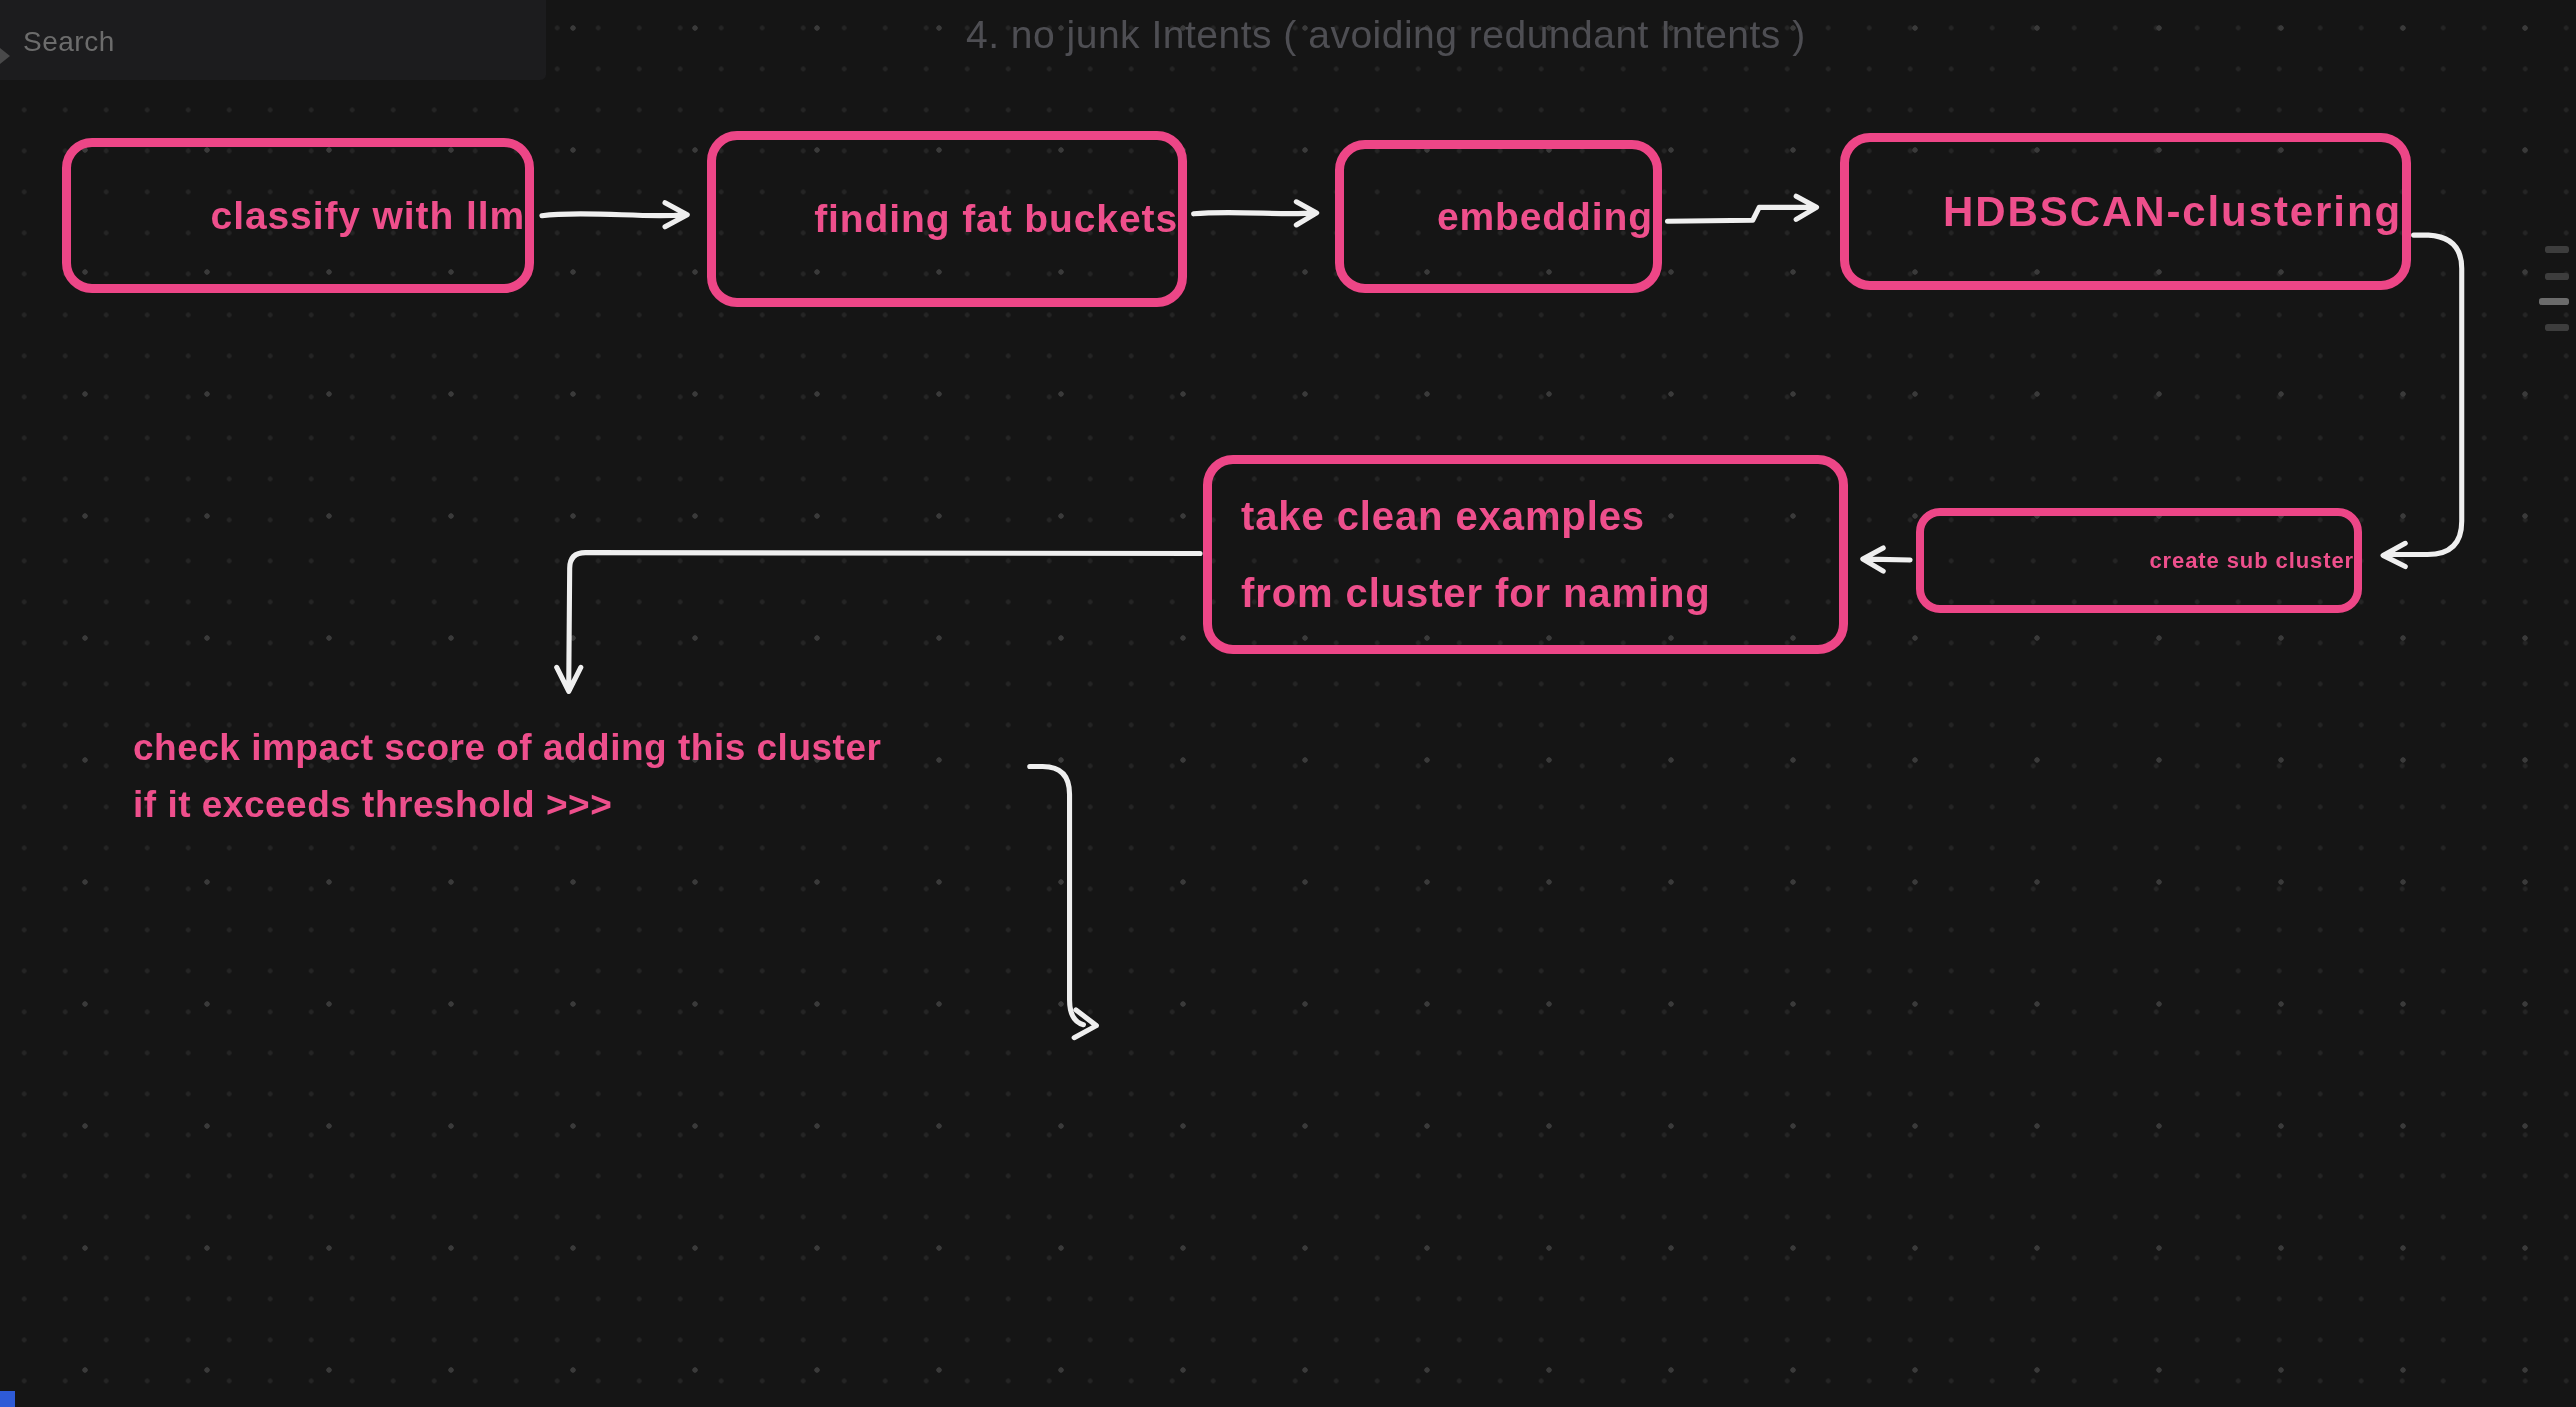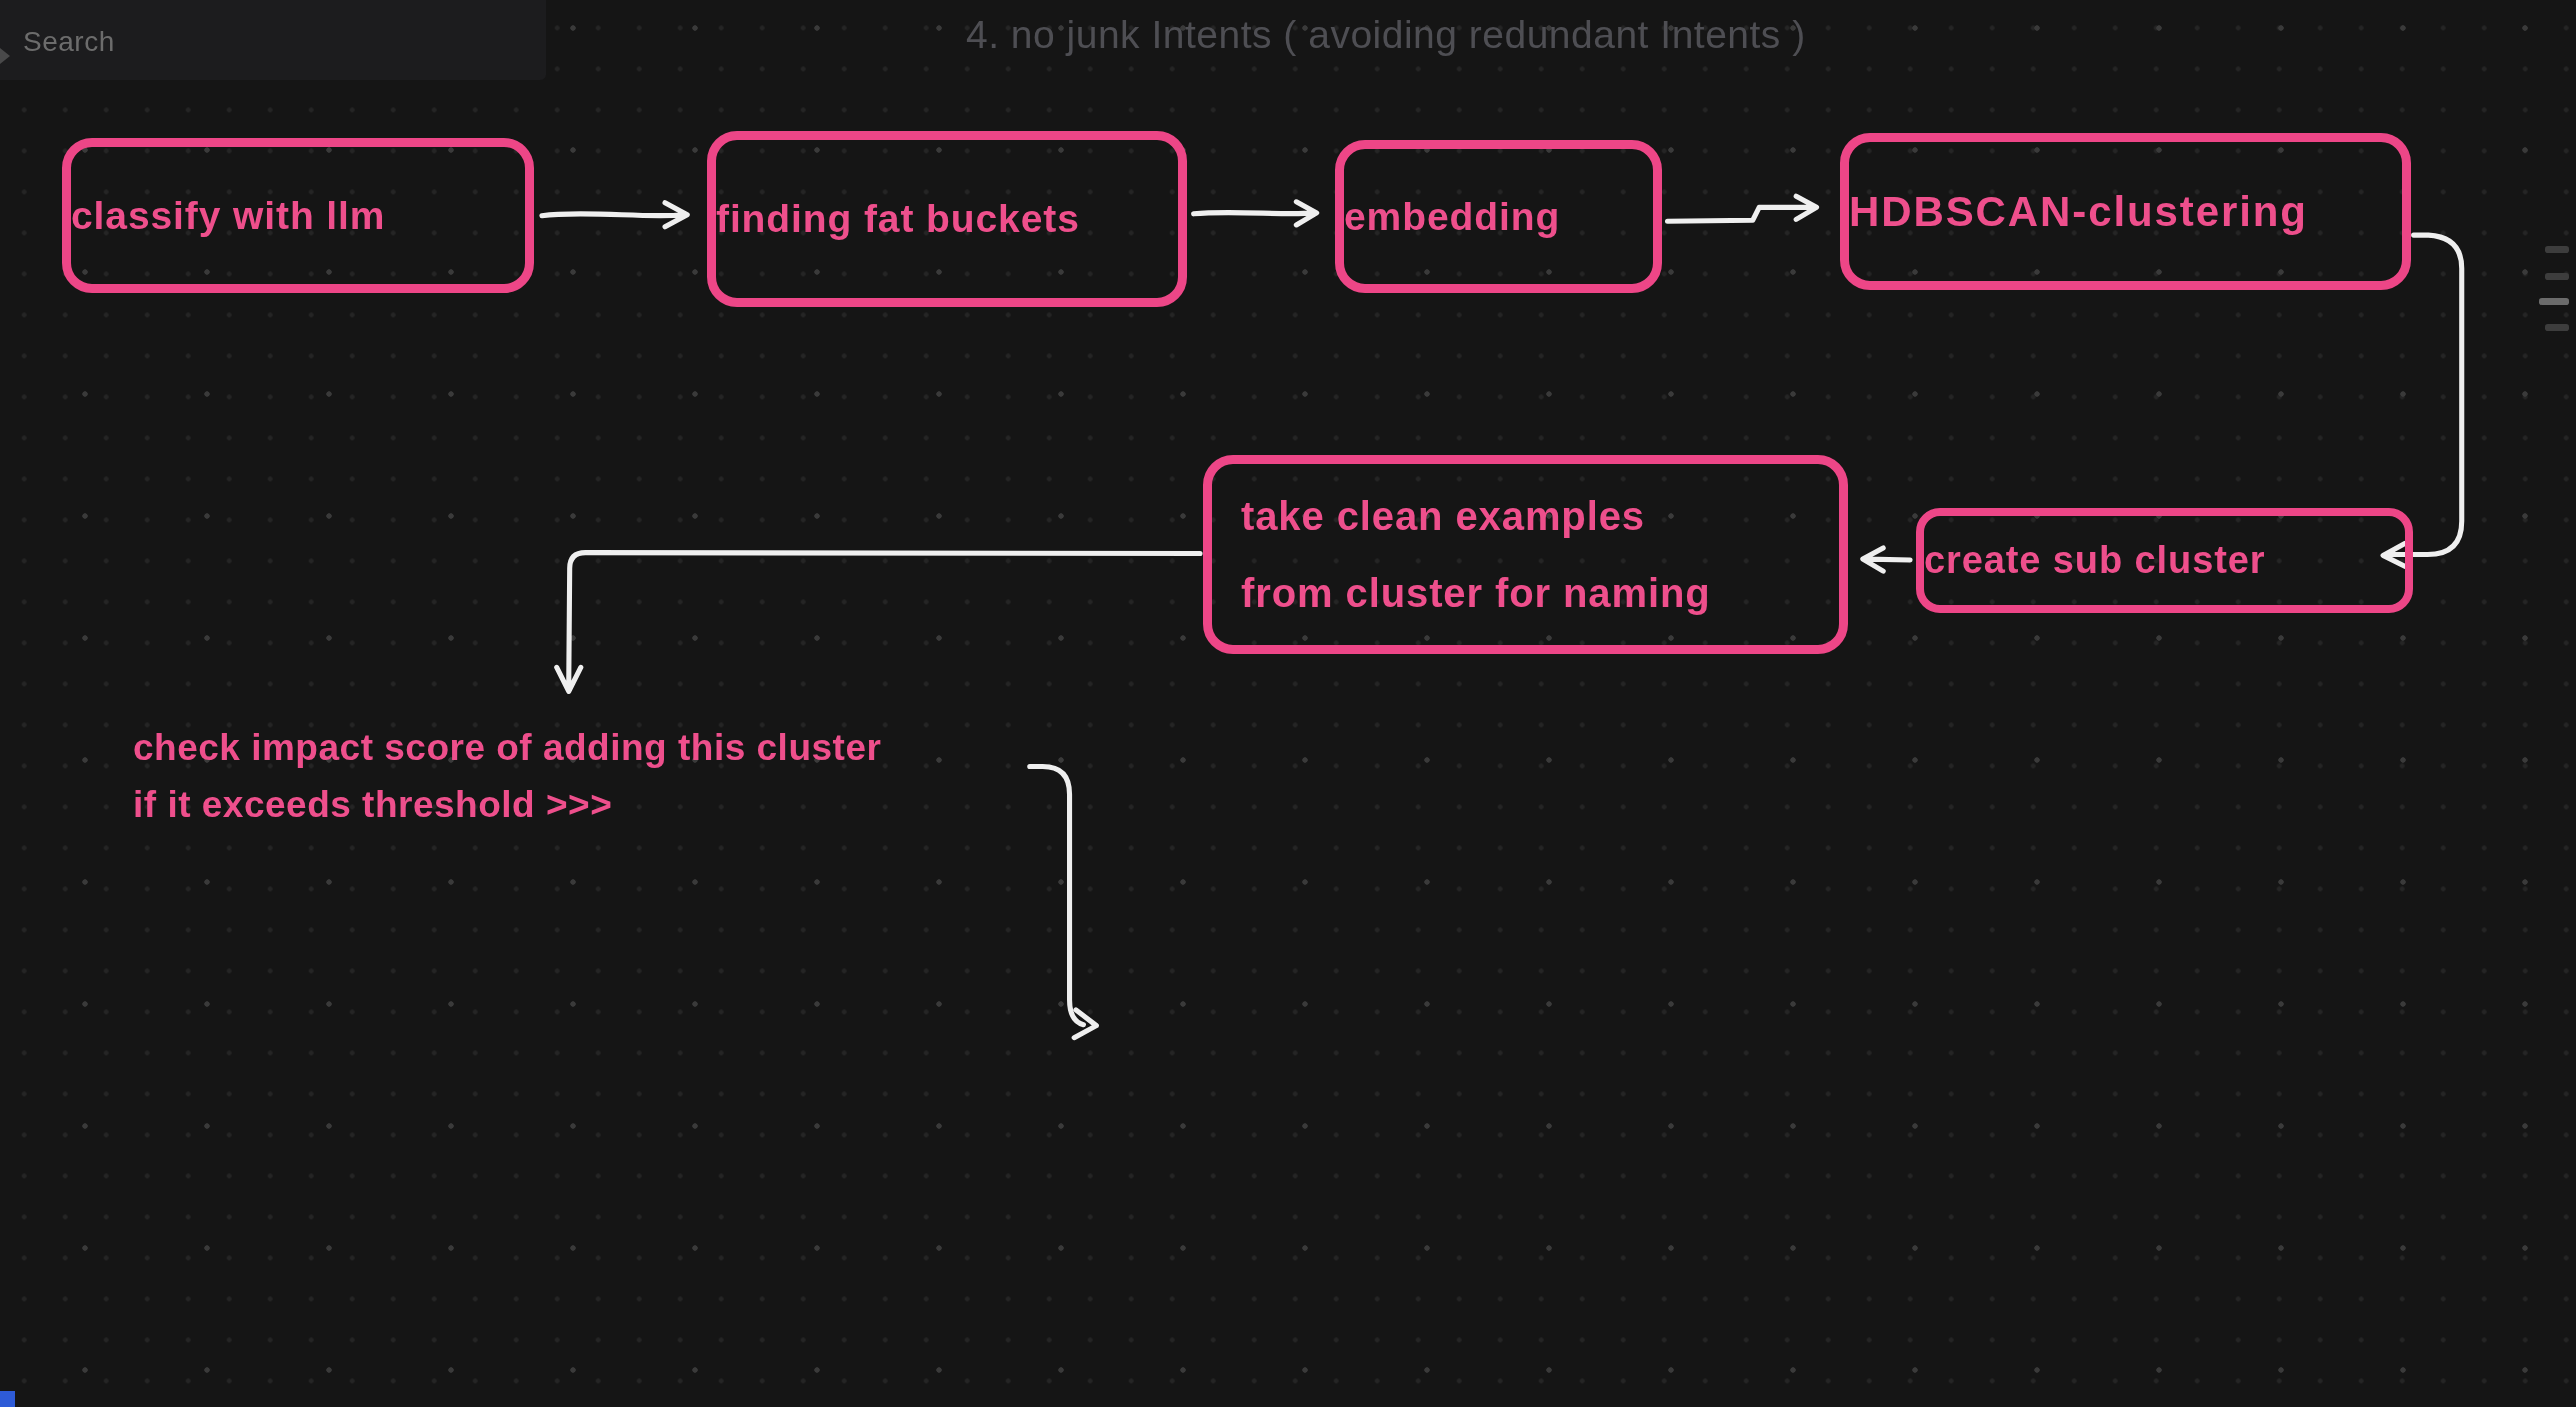--- a/index.html
+++ b/index.html
@@ -22,28 +22,28 @@
   .edge-dash{position:absolute;right:7.4px;height:6.5px;border-radius:2.8px;background:#3d3d3d;}
   #dash-1{top:246px;width:24px;}
   #dash-2{top:273px;width:24px;}
   #dash-3{top:298px;width:30px;background:#6b6b6b;}
   #dash-4{top:324px;width:24px;}
   
   #corner-accent{position:absolute;left:0;bottom:0;width:15px;height:15.7px;background:#2e5bd7;}
   
   .node{
     position:absolute;box-sizing:border-box;border:9.3px solid #ed4687;border-radius:30px;
-    color:#ee4f8c;display:flex;align-items:center;justify-content:flex-start;
+    color:#ee4f8c;display:flex;align-items:center;justify-content:flex-end;
     font-weight:bold;letter-spacing:0.9px;white-space:nowrap;
   }
   #node-classify {left:62px;  top:138px;width:472px;height:155px;font-size:39px;}
   #node-buckets  {left:707px; top:131px;width:480px;height:176px;font-size:39px;}
   #node-embedding{left:1335px;top:140px;width:327px;height:153px;font-size:39px;}
   #node-hdbscan  {left:1840px;top:133px;width:571px;height:157px;font-size:42px;letter-spacing:1.9px;}
-  #node-subcluster{left:1916px;top:508px;width:497px;height:105px;font-size:38px;border-width:8.3px;border-radius:24px;}
+  #node-subcluster{left:1916px;top:508px;width:446px;height:105px;font-size:22px;border-width:8.3px;border-radius:24px;}
   #node-takeclean{left:1203px;top:455px;width:645px;height:199px;font-size:40px;
                   flex-direction:column;align-items:flex-start;justify-content:center;
                   padding-left:29px;line-height:1.92;}
   #node-newintent{left:1110px;top:870px;width:932px;height:326px;
                   border:8.3px solid #f2c73d;border-radius:18.5px;color:#f2c73d;
                   font-size:109px;letter-spacing:5.6px;font-weight:bold;}
   
   #check-note{position:absolute;left:133px;top:719px;color:#ee4f8c;font-weight:bold;
               font-size:37px;line-height:1.55;letter-spacing:0.5px;white-space:nowrap;}
   

